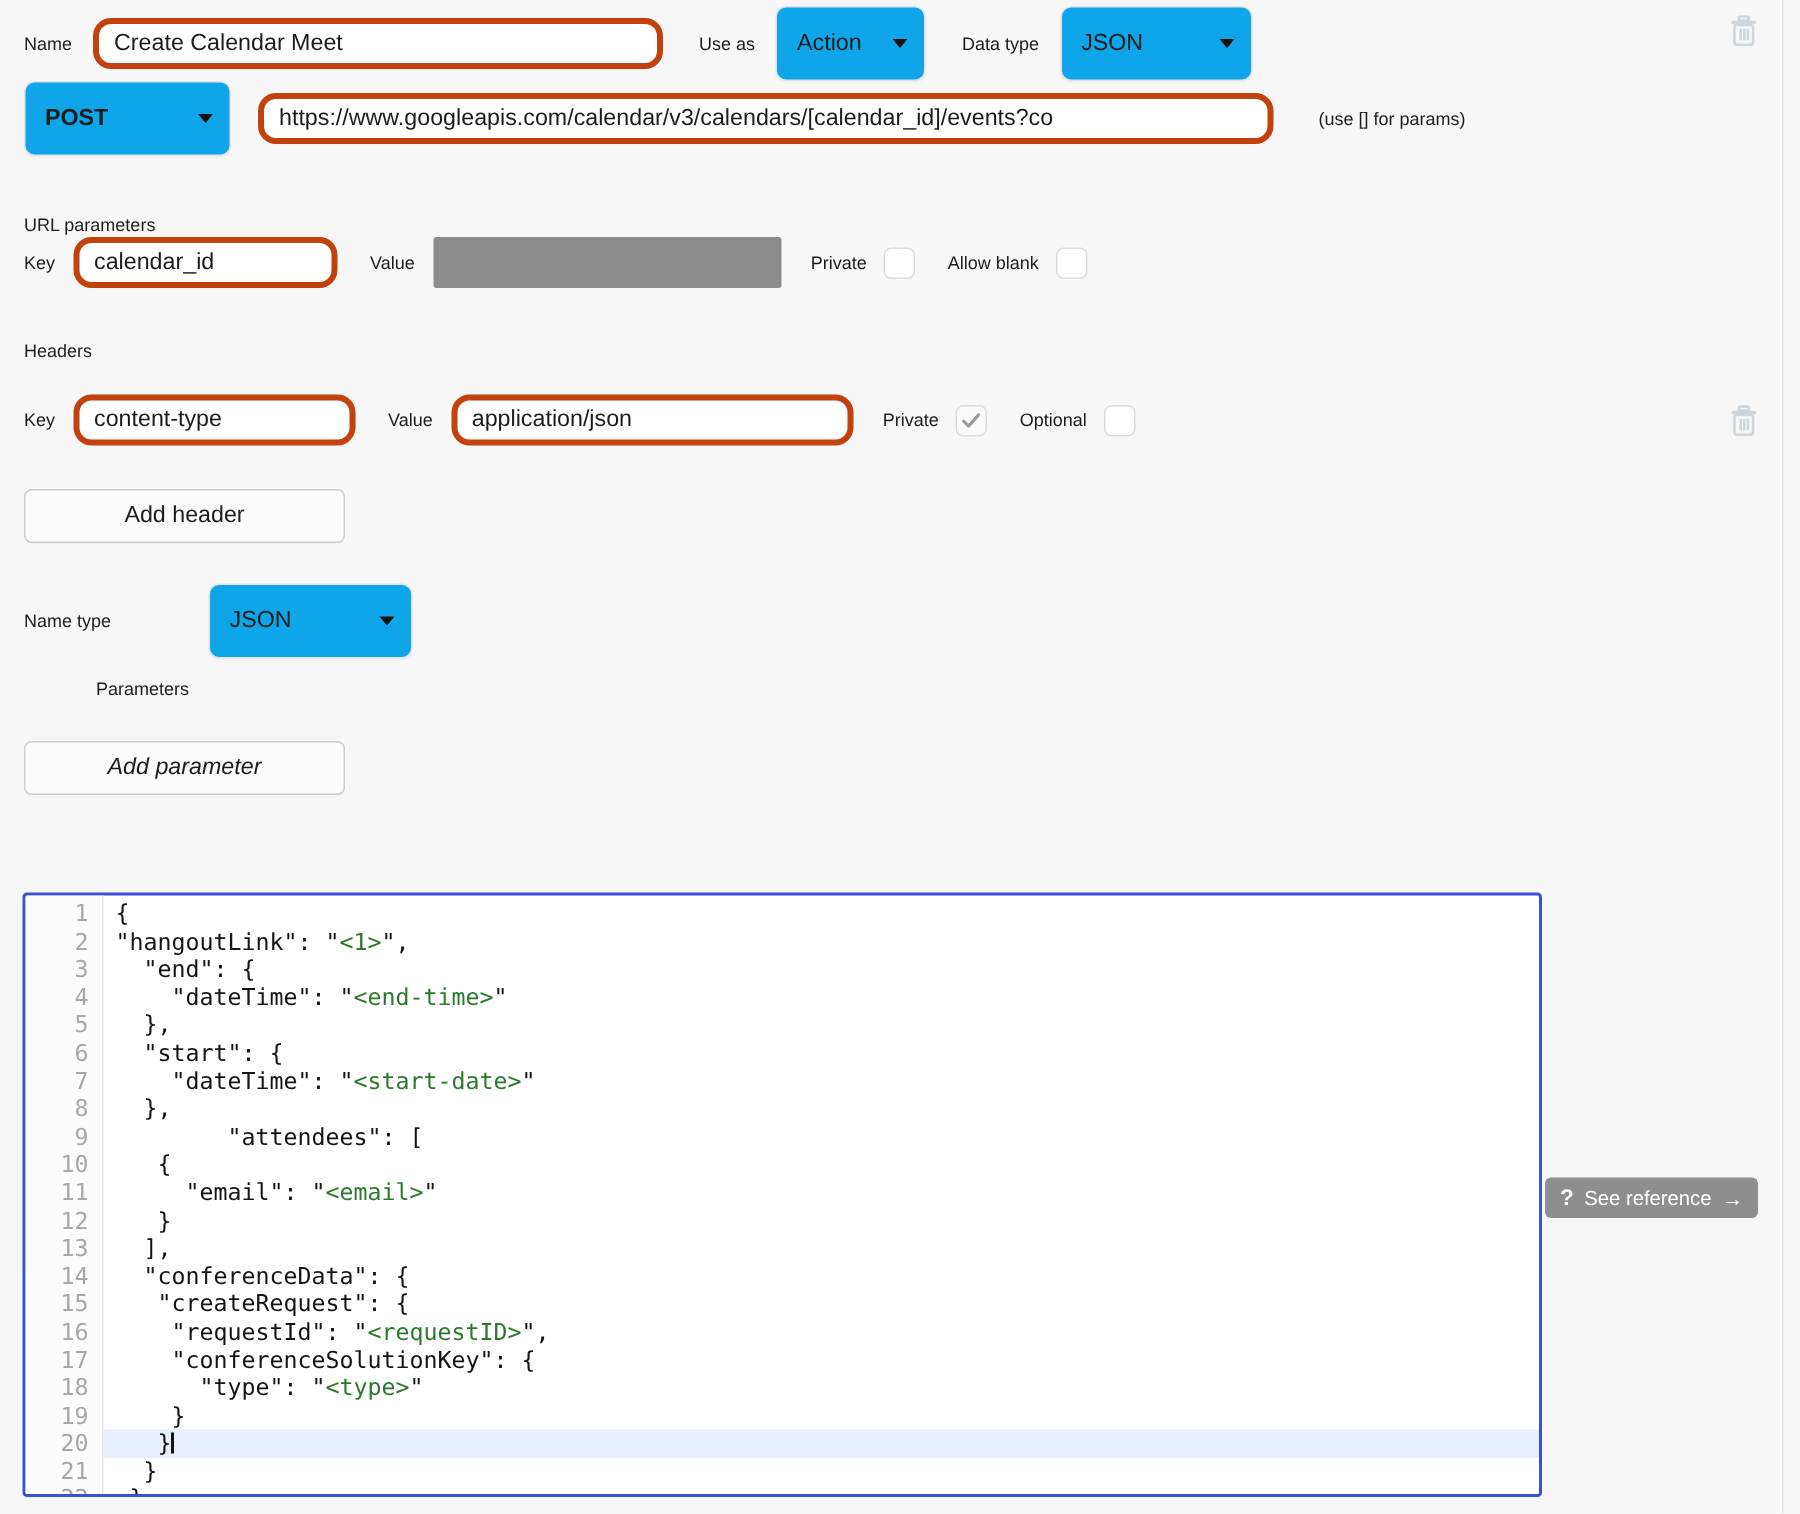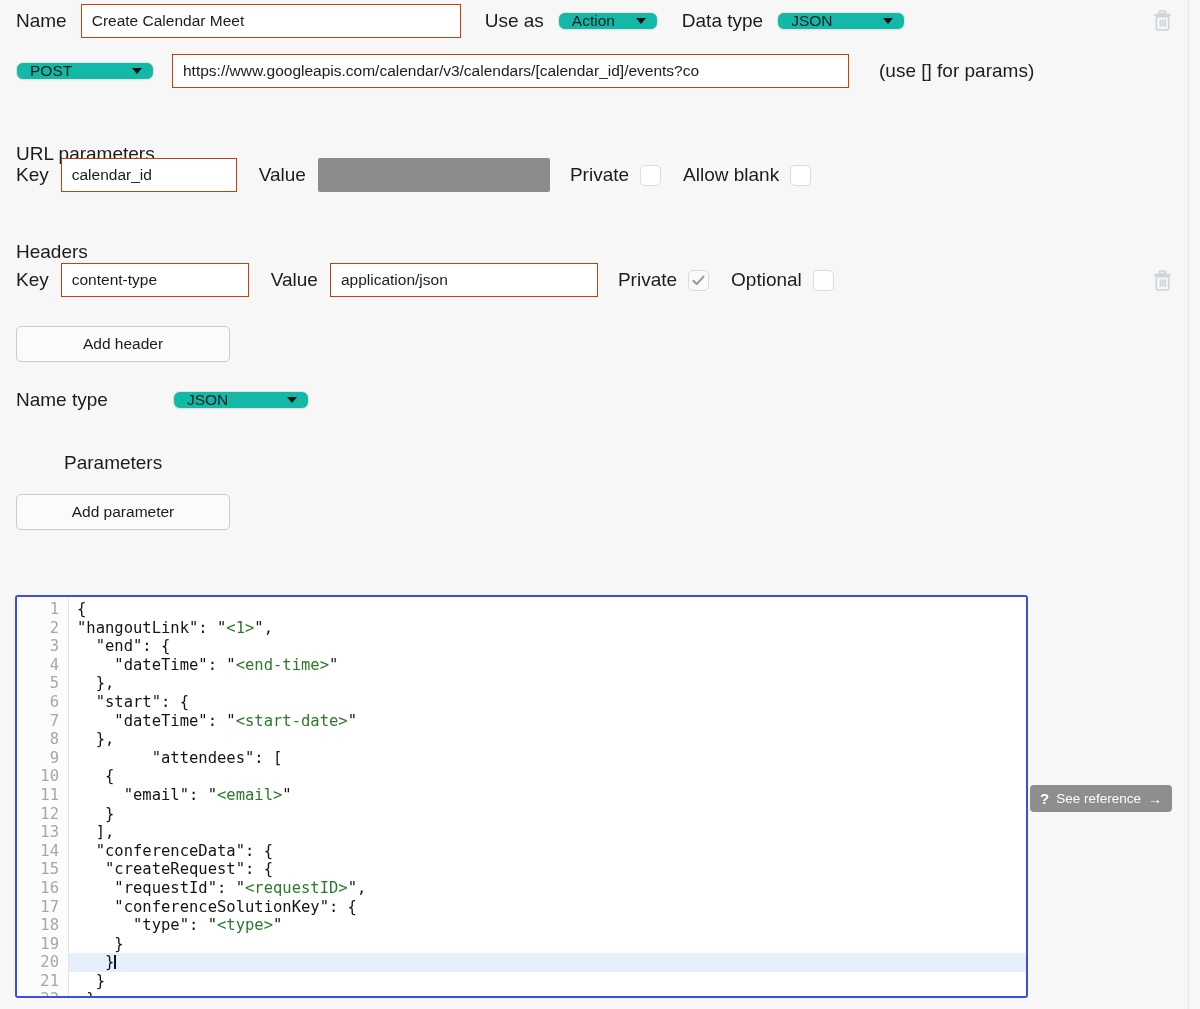--- a/index.html
+++ b/index.html
@@ -15,34 +15,34 @@
     position: relative;
     width: 1200px; height: 1009px;
     background: #f7f7f7;
   }
   .right-rule {
     position: absolute; top: 0; left: 1188px;
     width: 1px; height: 1009px; background: #e6e6e6;
   }
 
   
-  .lbl { font-size: 19px; color: #1c1c1c; white-space: nowrap; }
+  .lbl { font-size: 12px; color: #1c1c1c; white-space: nowrap; }
   .txtfield {
-    height: 34px; border: 1px solid #c2410c; border-radius: 0;
+    height: 34px; border: 4px solid #c2410c; border-radius: 12px;
     background: #fff; font-size: 15.5px; color: #1c1c1c;
     display: flex; align-items: center; padding: 0 10px;
     overflow: hidden; white-space: nowrap;
   }
   .txtfield.clip { text-overflow: clip; }
   .redacted {
     height: 34px; border-radius: 2px; background: #8c8c8c;
   }
   .select {
-    height: 18px; border: 1px solid #e3e3e3; border-radius: 7px;
-    background: #14b8a6; font-size: 15.5px; color: #1c1c1c;
+    height: 50px; border: 1px solid #e3e3e3; border-radius: 7px;
+    background: #0ea5e9; font-size: 15.5px; color: #1c1c1c;
     display: flex; align-items: center; justify-content: space-between;
     padding: 0 11px 0 13px; box-shadow: 0 1px 1px rgba(0,0,0,.03);
   }
   .caret {
     width: 0; height: 0; margin-left: 16px;
     border-left: 5.5px solid transparent;
     border-right: 5.5px solid transparent;
     border-top: 6.5px solid #111;
   }
   .btn {
@@ -60,26 +60,26 @@
   }
   .cbx.checked { background: #fafafa; }
   .cbx.checked .tick { display: block; }
   .trash { width: 19px; height: 21px; opacity: 1; }
 
   
   #row-name    { position: absolute; left: 16px; top: 4px; display: flex; align-items: center; }
   #row-method  { position: absolute; left: 16px; top: 54px; display: flex; align-items: center; }
   #lbl-urlparams { position: absolute; left: 16px; top: 128px; margin-top: 15px; }
   #row-urlparam  { position: absolute; left: 16px; top: 158px; display: flex; align-items: center; }
-  #lbl-headers   { position: absolute; left: 16px; top: 241px; }
+  #lbl-headers   { position: absolute; left: 16px; top: 227px; }
   #row-header    { position: absolute; left: 16px; top: 263px; display: flex; align-items: center; }
   #btn-addheader { position: absolute; left: 16px; top: 326px; width: 214px; }
   #row-bodytype  { position: absolute; left: 16px; top: 389px; display: flex; align-items: center; }
   #lbl-params    { position: absolute; left: 16px; top: 452px; margin-left: 48px; }
-  #btn-addparam  { position: absolute; left: 16px; top: 494px; width: 214px; }
+  #btn-addparam  { position: absolute; left: 16px; top: 494px; width: 214px; font-style: italic; }
   #lbl-body      { position: absolute; left: 16px; top: 565px; }
   #editor        { position: absolute; left: 15px; top: 595px; width: 1013px; height: 403px; }
   #see-ref       { position: absolute; left: 1030px; top: 785px; }
 
   .gap-sm { width: 14px; } .gap-md { width: 24px; } .gap-lg { width: 30px; }
 
   
   #editor {
     border: 2px solid #3b4fd8; border-radius: 3px;
     background: #fff; overflow: hidden;
@@ -150,21 +150,21 @@
       <rect x="6.2" y="1" width="6.6" height="2.6" rx="1" fill="none" stroke="#cdd6da" stroke-width="1.6"></rect>
       <rect x="1.2" y="3.8" width="16.6" height="2.4" rx="1" fill="#cdd6da"></rect>
       <rect x="3.3" y="6.6" width="12.4" height="13.2" rx="1.6" fill="none" stroke="#cdd6da" stroke-width="1.7"></rect>
       <rect x="6.6" y="9.4" width="1.7" height="7.4" fill="#cdd6da"></rect>
       <rect x="9.0" y="9.4" width="1.7" height="7.4" fill="#cdd6da"></rect>
       <rect x="11.4" y="9.4" width="1.7" height="7.4" fill="#cdd6da"></rect>
     </svg>
   </div>
 
   <div id="row-method">
-    <div class="select" style="width:138px;">
+    <div class="select" style="width:138px;font-weight:bold;">
       <span>POST</span>
       <span class="caret"></span>
     </div>
     <span class="gap-sm" style="width:18px;"></span>
     <div class="txtfield clip" style="width:677px;">https://www.googleapis.com/calendar/v3/calendars/[calendar_id]/events?co</div>
     <span class="gap-lg"></span>
     <span class="lbl">(use [] for params)</span>
   </div>
 
   <div id="lbl-urlparams" class="lbl">URL parameters</div>

